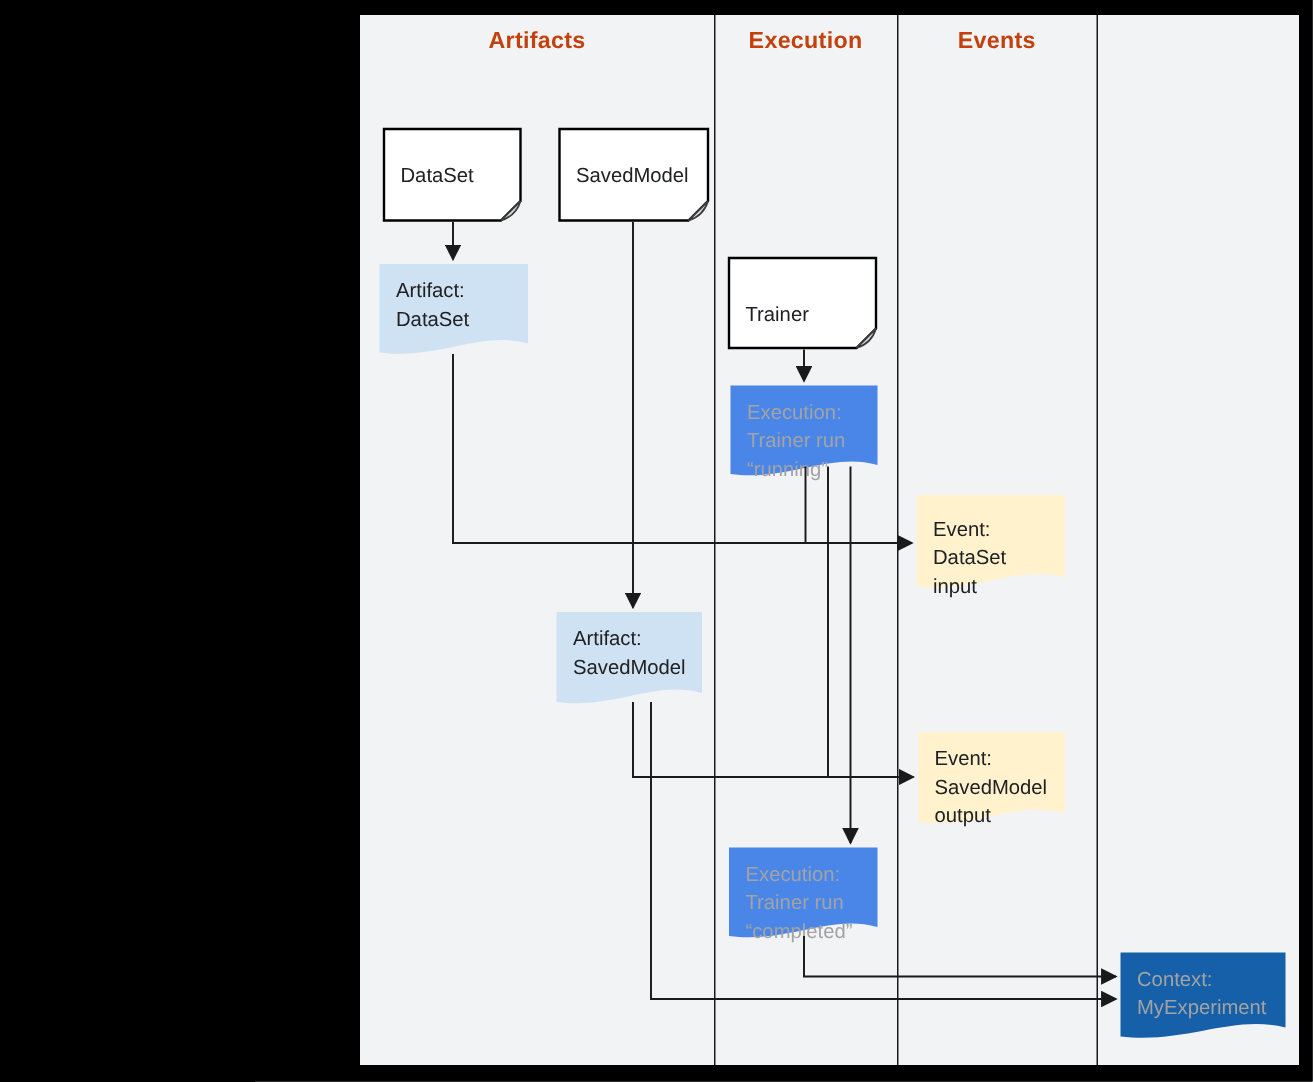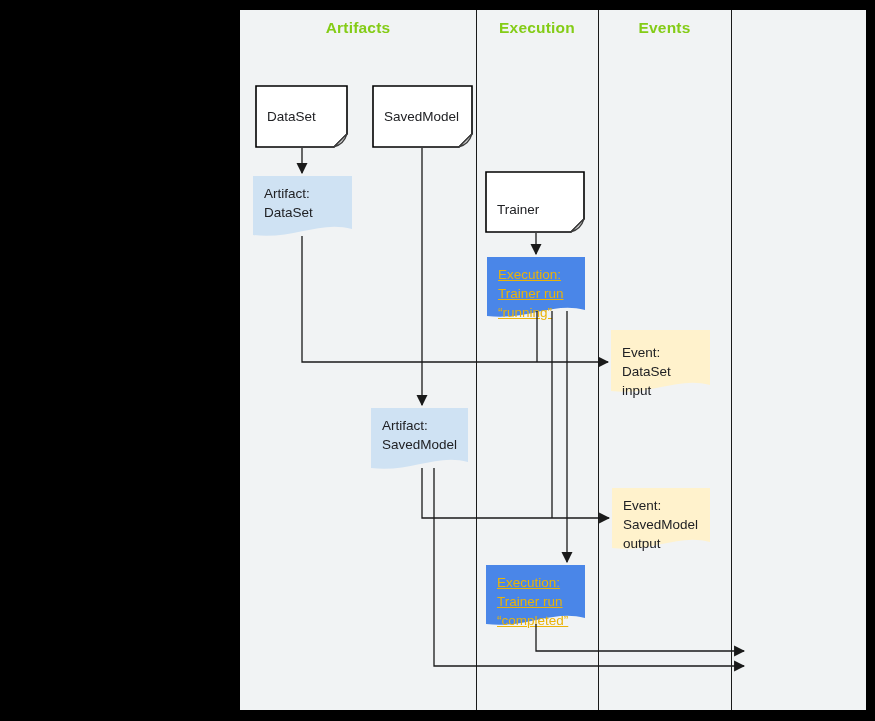--- a/index.html
+++ b/index.html
@@ -15,42 +15,42 @@
     left:240px;top:10px;width:626px;height:700px;
     background:#f1f3f4;
   }
   .col-sep{
     position:absolute;top:10px;height:700px;width:1px;
     background:#1a1a1a;
   }
   .col-header{
     position:absolute;top:17px;height:22px;
     display:flex;align-items:center;justify-content:center;
-    font-size:15.5px;font-weight:700;color:#84cc16;
+    font-size:15.5px;font-weight:700;color:#c2410c;
     letter-spacing:.2px;
   }
   .node{
     position:absolute;
   }
   .shape{
     position:absolute;left:0;top:0;overflow:visible;
   }
   .node .label{
     position:relative;z-index:1;
     font-size:13.5px;line-height:19px;color:#202124;
     white-space:pre-line;
     padding:8px 8px 0 11px;
     border-radius:16px;
   }
   .node.single .label{
     padding:0 0 0 12px;
     display:flex;align-items:center;height:100%;
     box-sizing:border-box;
   }
-  .node.light-text .label{color:#eab308;text-decoration:underline;}
+  .node.light-text .label{color:#a3a3a3;}
   .node.pad-mid .label{padding-top:13px;}
   svg.connectors{
     position:absolute;left:0;top:0;z-index:2;
     pointer-events:none;
   }
 </style>
 </head>
 <body>
 
 <div class="stage">
@@ -133,20 +133,27 @@
 
   <div class="node light-text" style="left:486px;top:565px;width:99px;height:62px">
       <svg class="shape" width="99" height="62" viewBox="0 0 99 62">
         <path d="M0,0 H99 V53 C 67.32000000000001,44 39.6,64 0,59 Z" fill="#4a86e8"></path>
       </svg>
     <div class="label">Execution:
 Trainer run
 “completed”</div>
   </div>
 
+  <div class="node light-text" style="left:747px;top:635px;width:110px;height:59px">
+      <svg class="shape" width="110" height="59" viewBox="0 0 110 59">
+        <path d="M0,0 H110 V50 C 74.80000000000001,41 44,61 0,56 Z" fill="#1560a8"></path>
+      </svg>
+    <div class="label">Context:
+MyExperiment</div>
+  </div>
 
   <svg class="connectors" width="875" height="721" viewBox="0 0 875 721">
     <defs>
       <marker id="arr" viewBox="0 0 10 10" refX="9" refY="5" markerWidth="8.5" markerHeight="8.5" orient="auto-start-reverse">
         <path d="M0,0 L10,5 L0,10 Z" fill="#1a1a1a"></path>
       </marker>
     </defs>
     <g fill="none" stroke="#1a1a1a" stroke-width="1.3">
       <polyline points="302,148 302,173" marker-end="url(#arr)"></polyline>
       <polyline points="422,148 422,405" marker-end="url(#arr)"></polyline>

